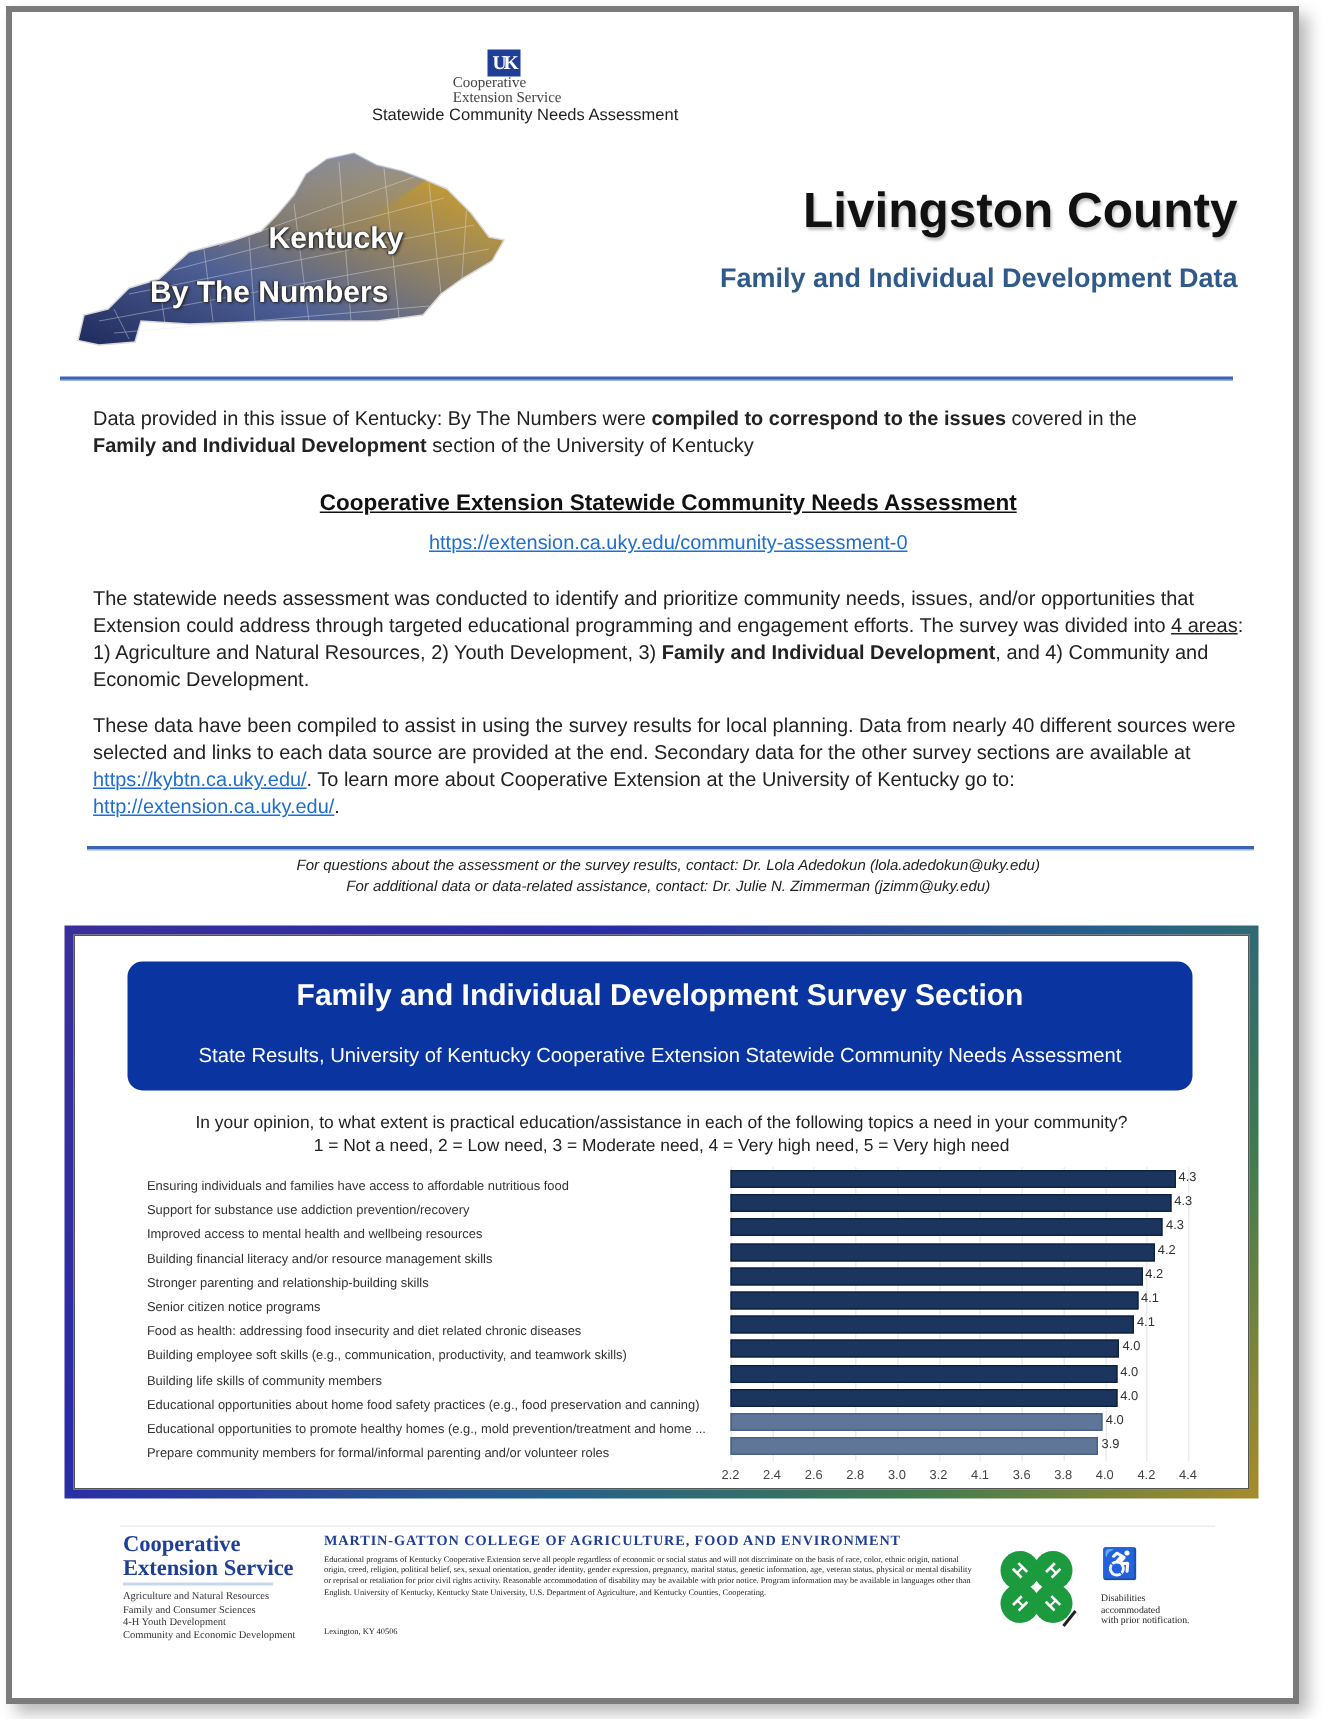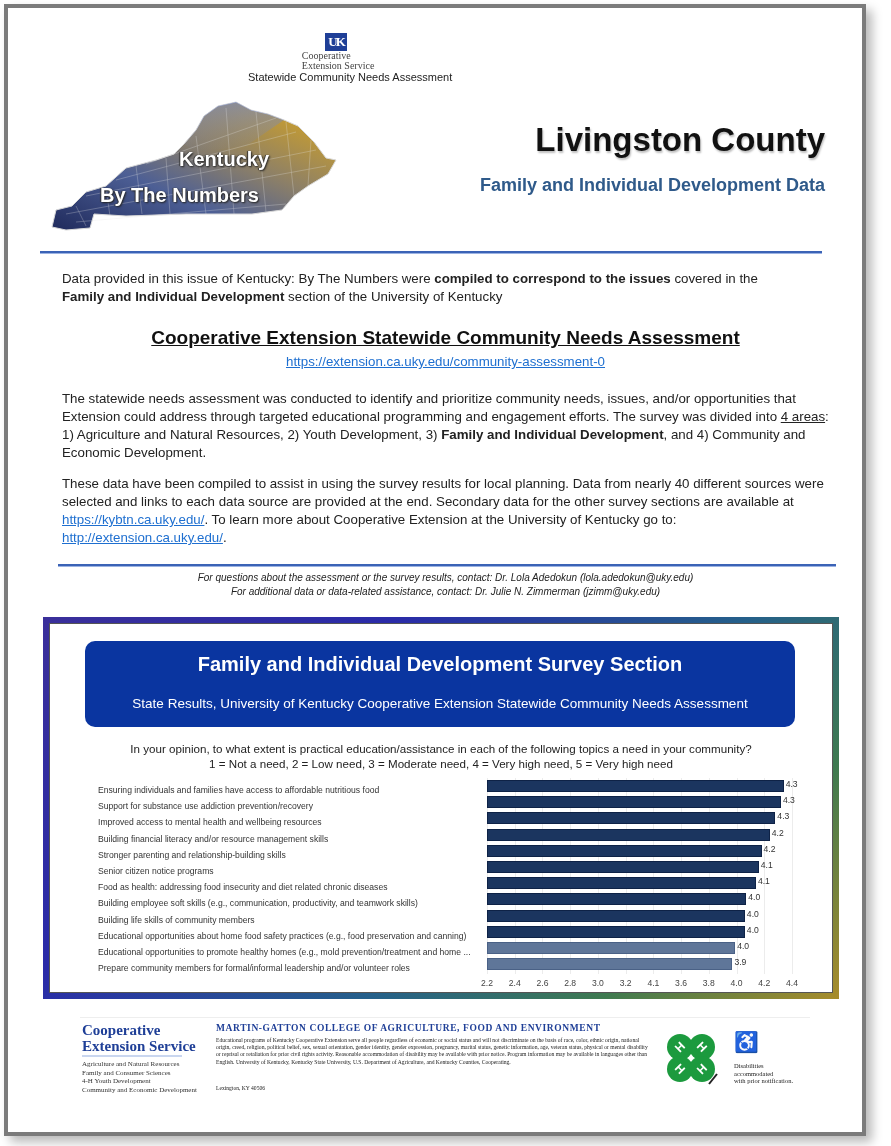--- a/index.html
+++ b/index.html
@@ -24,21 +24,21 @@
 
   .county-title { position: absolute; right: 66px; top: 121px; font: bold 33px "Liberation Sans", sans-serif; color: #111; text-shadow: 1px 2px 2px rgba(0,0,0,0.25); }
   .county-sub { position: absolute; right: 66px; top: 175px; font: bold 18px "Liberation Sans", sans-serif; color: #2f5a8a; }
 
   .rule { position: absolute; left: 40px; width: 782px; height: 2px; background: #3b63b6; box-shadow: 0 1px 0 #9cb3e3; }
   .rule.r1 { top: 251px; }
   .rule.r2 { top: 564px; left: 58px; width: 778px; }
 
   .body-text { position: absolute; left: 62px; width: 776px; font-size: 13.3px; line-height: 18px; color: #222; font-family: "Liberation Sans", sans-serif; }
   .p1 { top: 270px; }
-  .center-head { position: absolute; left: 0; width: 891px; text-align: center; top: 327px; font-size: 19px; font-weight: bold; text-decoration: underline; color: #111; }
+  .center-head { position: absolute; left: 0; width: 891px; text-align: center; top: 327px; font-size: 15px; font-weight: bold; text-decoration: underline; color: #111; }
   .center-link { position: absolute; left: 0; width: 891px; text-align: center; top: 354px; font-size: 13.3px; color: #1e6fd0; text-decoration: underline; }
   .p2 { top: 390px; }
   .p3 { top: 475px; }
   a.lnk { color: #1e6fd0; text-decoration: underline; }
   .ul { text-decoration: underline; }
 
   .contact { position: absolute; left: 0; width: 891px; text-align: center; font-size: 10px; font-style: italic; color: #222; }
   .c1 { top: 572px; } .c2 { top: 586px; }
 
   
@@ -161,21 +161,21 @@
         <div class="lbl">Support for substance use addiction prevention/recovery</div>
         <div class="lbl">Improved access to mental health and wellbeing resources</div>
         <div class="lbl">Building financial literacy and/or resource management skills</div>
         <div class="lbl">Stronger parenting and relationship-building skills</div>
         <div class="lbl">Senior citizen notice programs</div>
         <div class="lbl">Food as health: addressing food insecurity and diet related chronic diseases</div>
         <div class="lbl">Building employee soft skills (e.g., communication, productivity, and teamwork skills)</div>
         <div class="lbl">Building life skills of community members</div>
         <div class="lbl">Educational opportunities about home food safety practices (e.g., food preservation and canning)</div>
         <div class="lbl">Educational opportunities to promote healthy homes (e.g., mold prevention/treatment and home ...</div>
-        <div class="lbl">Prepare community members for formal/informal leadership and/or volunteer roles</div>
+        <div class="lbl">Prepare community members for formal/informal parenting and/or volunteer roles</div>
       </div>
     <div class="plot" id="plot">
         <div class="grid-line" style="left: 0px;"></div>
         <div class="tick" style="left: 0px;">2.2</div>
         <div class="grid-line" style="left: 27.7273px;"></div>
         <div class="tick" style="left: 27.7273px;">2.4</div>
         <div class="grid-line" style="left: 55.4545px;"></div>
         <div class="tick" style="left: 55.4545px;">2.6</div>
         <div class="grid-line" style="left: 83.1818px;"></div>
         <div class="tick" style="left: 83.1818px;">2.8</div>

